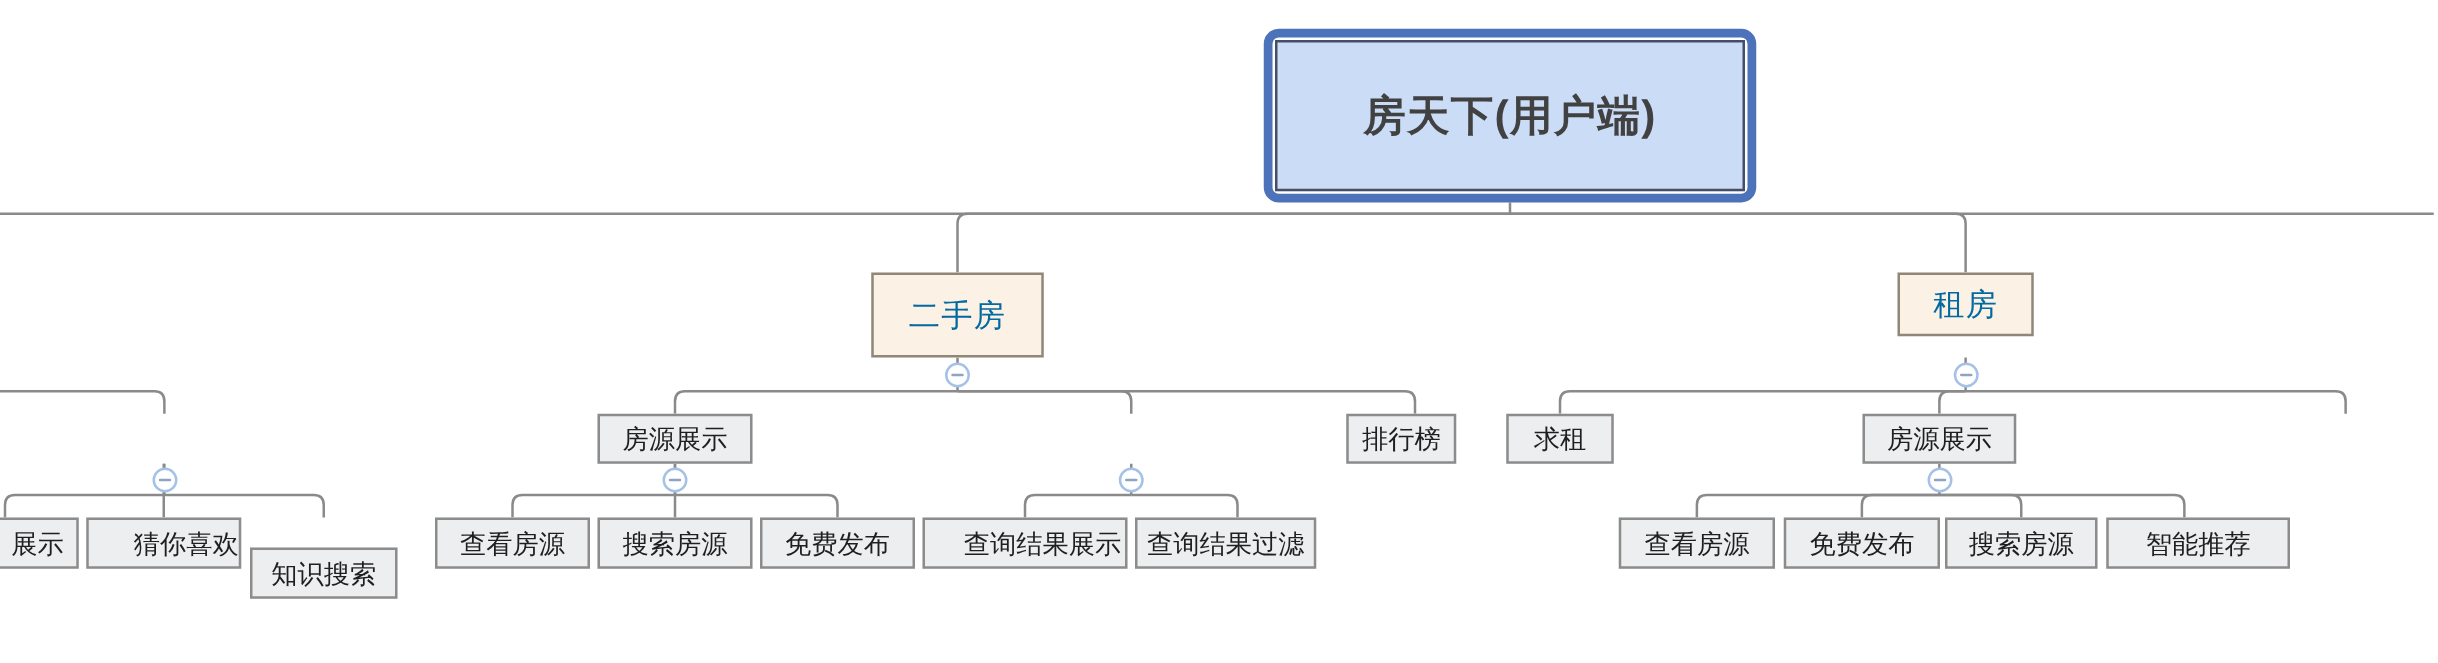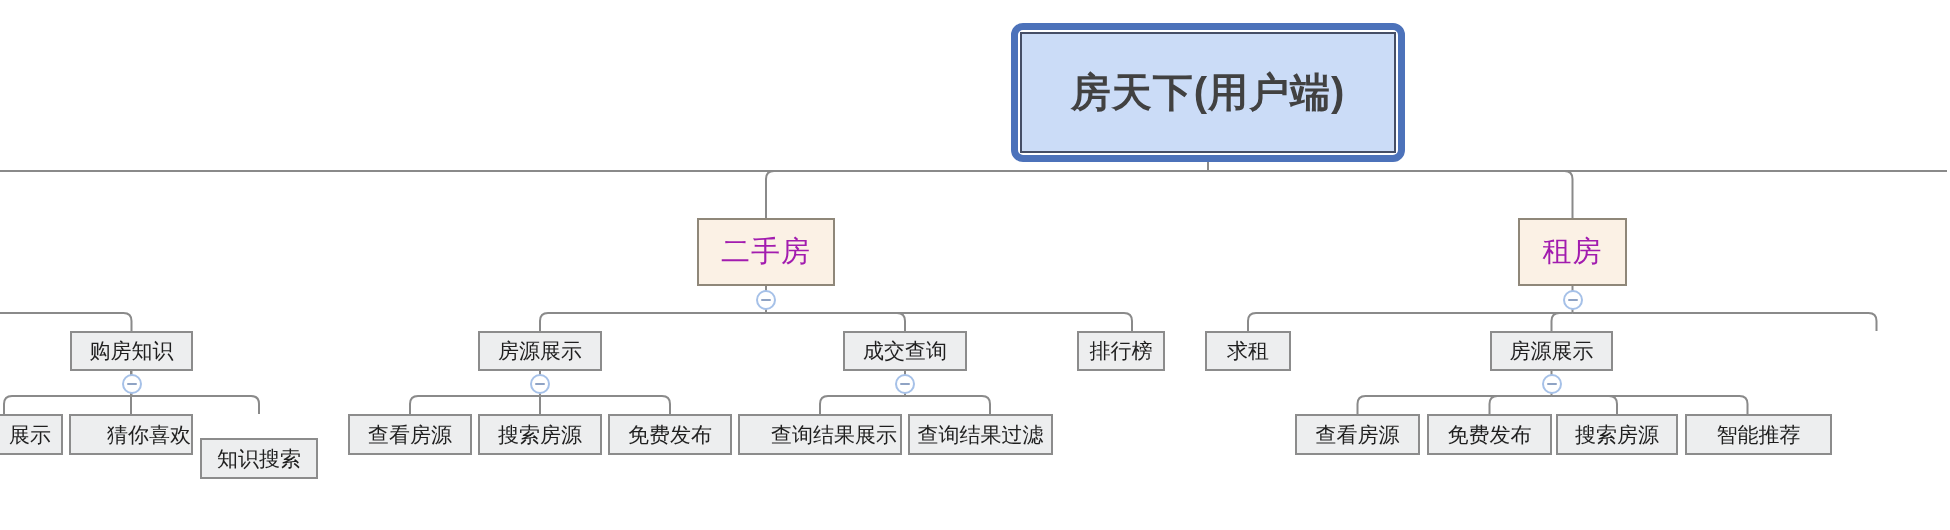--- a/index.html
+++ b/index.html
@@ -11,27 +11,27 @@
   html,body{margin:0;padding:0;background:#ffffff;}
   body{font-family:"Liberation Sans","DejaVu Sans",sans-serif;}
   #canvas{position:relative;overflow:hidden;background:#ffffff;}
   #wires{position:absolute;left:0;top:0;z-index:1;pointer-events:none;}
   .node{position:absolute;z-index:2;box-sizing:border-box;display:flex;
         align-items:center;justify-content:center;color:var(--text);
         white-space:nowrap;cursor:default;}
   .node-leaf{background:var(--leaf-fill);border:2px solid var(--leaf-border);
         font-size:21px;}
   .node-branch{background:var(--branch-fill);border:2px solid var(--branch-border);
-        font-size:29px;color:#a21caf;letter-spacing:1px;}
+        font-size:25px;color:#0369a1;letter-spacing:1px;}
   .node-root{background:#ffffff;border:7px solid var(--root-outer);
         border-radius:12px;padding:2px;}
   .node-root .inner{box-sizing:border-box;width:100%;height:100%;
         background:var(--root-fill);border:2px solid var(--root-inner);
         display:flex;align-items:center;justify-content:center;
-        font-size:40px;font-weight:bold;color:#414141;letter-spacing:1px;}
+        font-size:34px;font-weight:bold;color:#414141;letter-spacing:1px;}
   .align-right{justify-content:flex-end;padding-right:10px;}
   .collapse-btn{position:absolute;z-index:3;width:20px;height:20px;
         box-sizing:border-box;border:2px solid var(--collapse-border);
         border-radius:50%;background:#ffffff;display:flex;align-items:center;
         justify-content:center;cursor:pointer;}
   .collapse-btn .bar{width:10px;height:2px;background:var(--collapse-minus);
         border-radius:1px;}
 </style>
 </head>
 <body>
@@ -65,24 +65,22 @@
       <path d="M 1551.5 396 H 1365.5 Q 1357.5 396 1357.5 404 V 414" fill="none" stroke="#8a8a8a" stroke-width="2"></path>
       <path d="M 1551.5 396 H 1497.5 Q 1489.5 396 1489.5 404 V 414" fill="none" stroke="#8a8a8a" stroke-width="2"></path>
       <path d="M 1551.5 396 H 1609 Q 1617 396 1617 404 V 414" fill="none" stroke="#8a8a8a" stroke-width="2"></path>
       <path d="M 1551.5 396 H 1739.5 Q 1747.5 396 1747.5 404 V 414" fill="none" stroke="#8a8a8a" stroke-width="2"></path>
       <path d="M -2 313 H 123.5 Q 131.5 313 131.5 321 V 331" fill="none" stroke="#8a8a8a" stroke-width="2"></path>
     </svg>
     <div class="node node-root" style="left: 1011px; top: 23px; width: 394px; height: 139px;">
       <div class="inner">房天下(用户端)</div>
     </div>
     <div class="node node-branch" style="left: 697px; top: 218px; width: 138px; height: 68px;">二手房</div>
-    <div class="node node-branch" style="left: 1518px; top: 218px; width: 109px; height: 68px;">租房</div>
-    <div class="node node-leaf" style="left: 70px; top: 331px; width: 123px; height: 40px;">购房知识</div>
+    <div class="node node-branch" style="left: 1518px; top: 218px; width: 109px; height: 51px;">租房</div>
     <div class="node node-leaf" style="left: 478px; top: 331px; width: 124px; height: 40px;">房源展示</div>
-    <div class="node node-leaf" style="left: 843px; top: 331px; width: 124px; height: 40px;">成交查询</div>
     <div class="node node-leaf" style="left: 1077px; top: 331px; width: 88px; height: 40px;">排行榜</div>
     <div class="node node-leaf" style="left: 1205px; top: 331px; width: 86px; height: 40px;">求租</div>
     <div class="node node-leaf" style="left: 1490px; top: 331px; width: 123px; height: 40px;">房源展示</div>
     <div class="node node-leaf align-right" style="left: -55px; top: 414px; width: 118px; height: 41px;">展示</div>
     <div class="node node-leaf" style="left: 69px; top: 414px; width: 124px; height: 41px; padding-left: 36px;">猜你喜欢</div>
     <div class="node node-leaf" style="left: 200px; top: 438px; width: 118px; height: 41px;">知识搜索</div>
     <div class="node node-leaf" style="left: 348px; top: 414px; width: 124px; height: 41px;">查看房源</div>
     <div class="node node-leaf" style="left: 478px; top: 414px; width: 124px; height: 41px;">搜索房源</div>
     <div class="node node-leaf" style="left: 608px; top: 414px; width: 124px; height: 41px;">免费发布</div>
     <div class="node node-leaf" style="left: 738px; top: 414px; width: 164px; height: 41px; padding-left: 28px;">查询结果展示</div>

